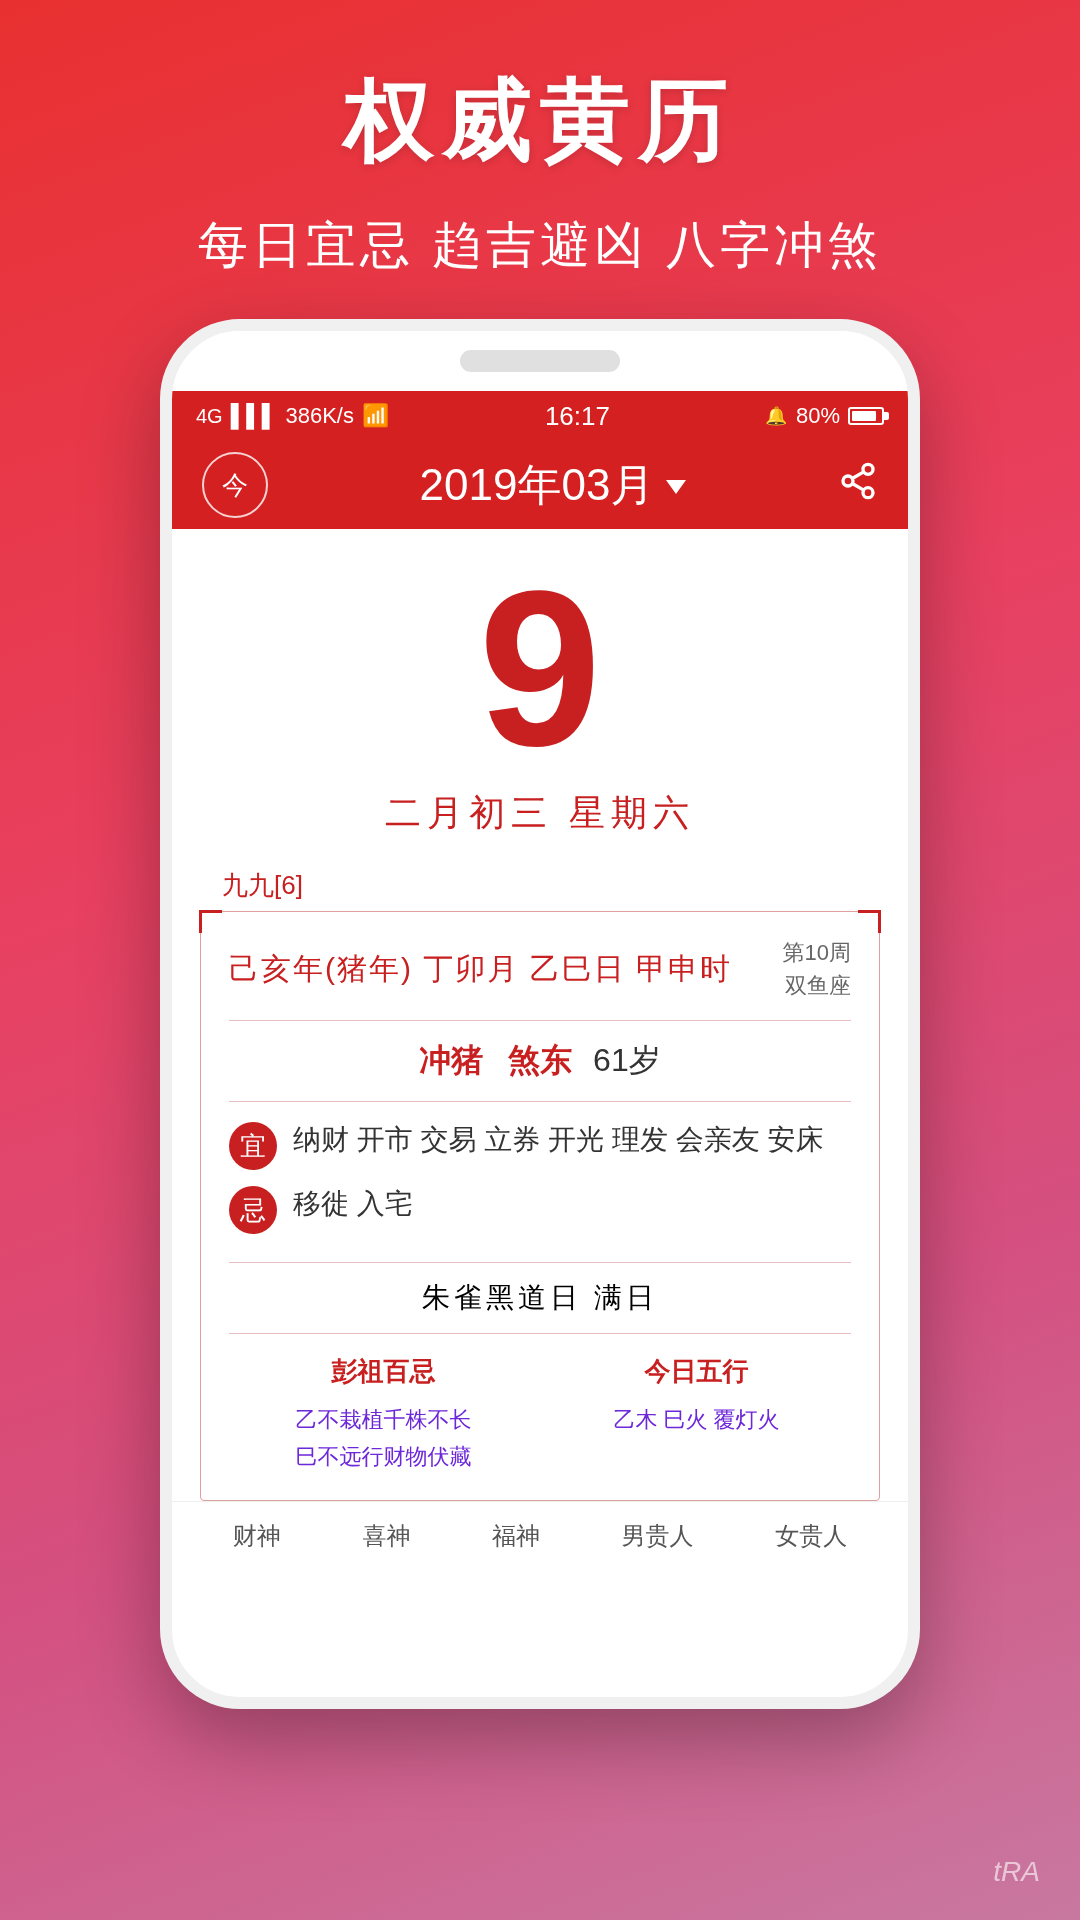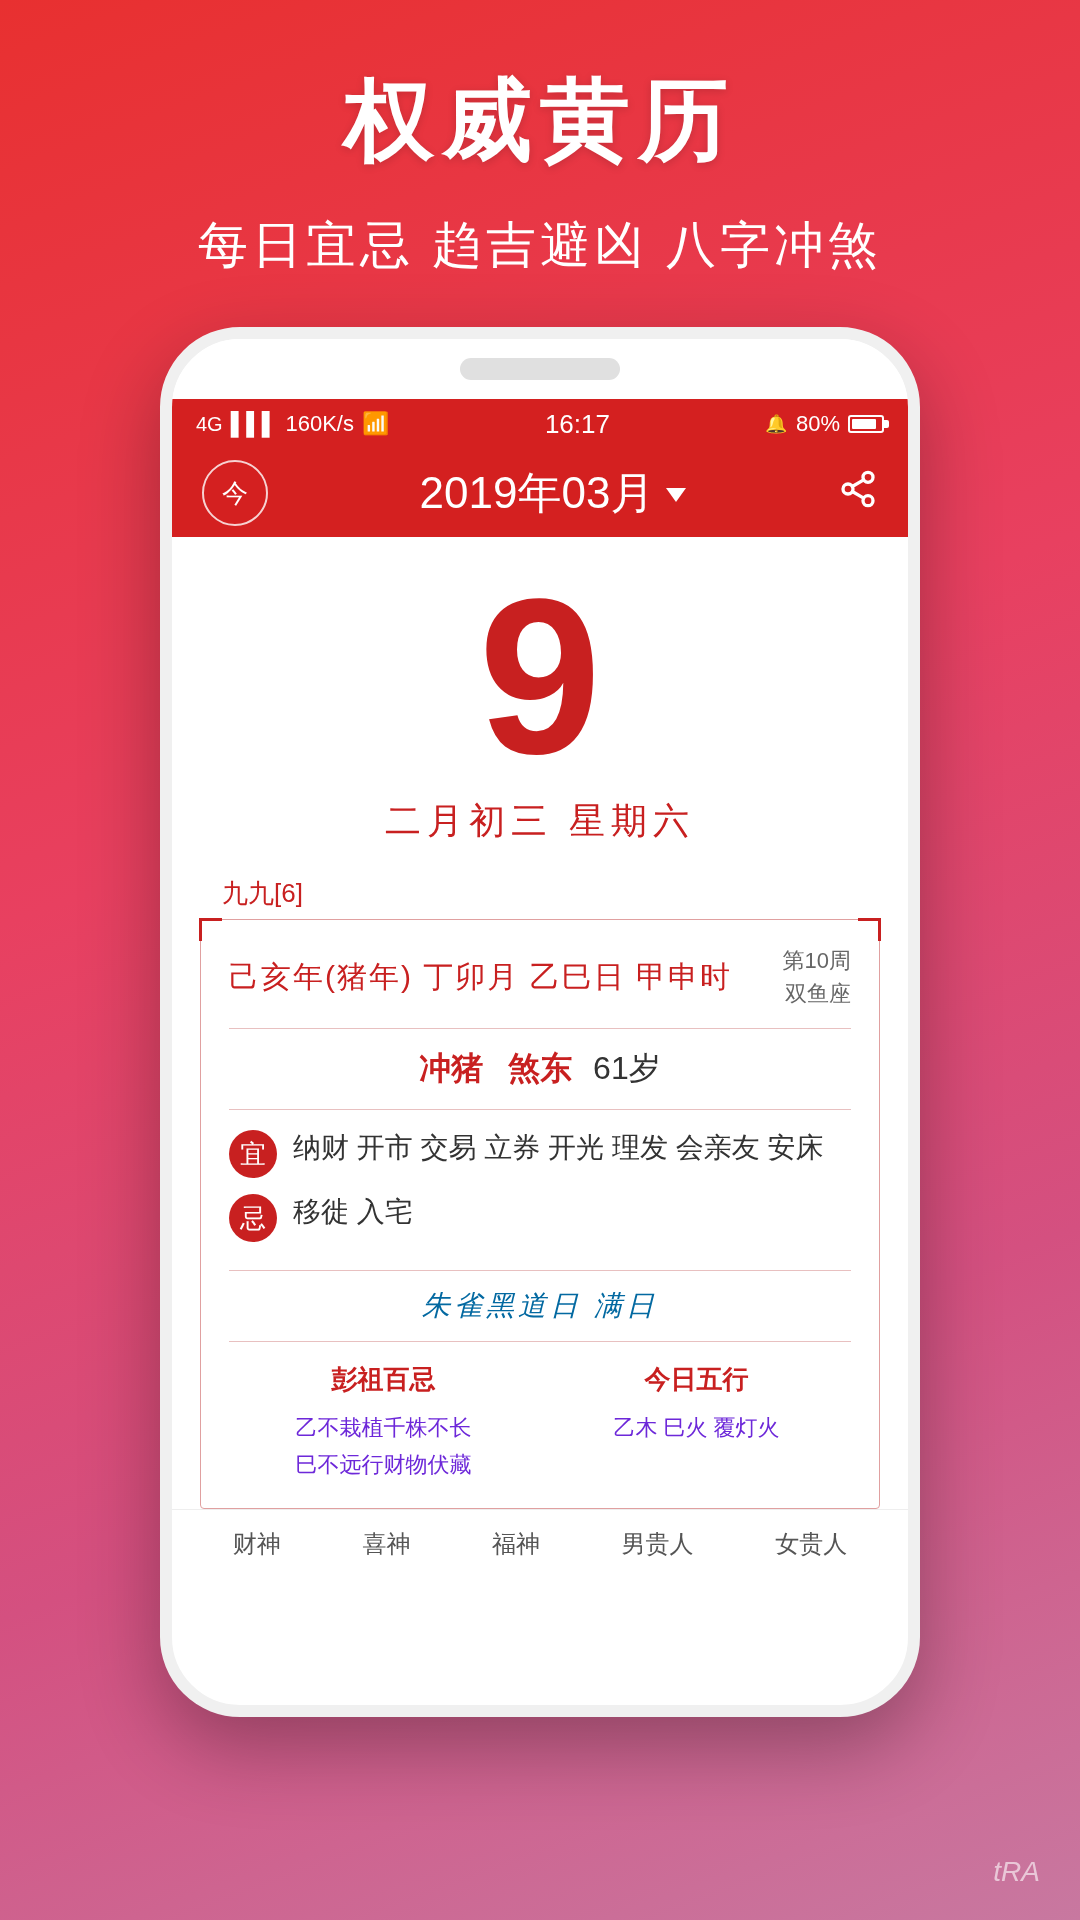--- a/index.html
+++ b/index.html
@@ -39,21 +39,20 @@
     
     .phone-mockup {
       width: 760px;
       height: 1390px;
       background: white;
       border-radius: 80px;
       box-shadow: 0 30px 80px rgba(0,0,0,0.3);
       overflow: hidden;
       position: relative;
       border: 12px solid #f0f0f0;
-      margin-top: 8px;
     }
 
     
     .phone-top {
       width: 100%;
       height: 60px;
       background: white;
       display: flex;
       align-items: center;
       justify-content: center;
@@ -288,24 +287,23 @@
     .yi-text, .ji-text {
       font-size: 28px;
       color: #333;
       line-height: 1.6;
     }
 
     .card-zhuri {
       text-align: center;
       padding: 16px 0;
       font-size: 28px;
-      color: #0369a1;
+      color: #000000;
       border-bottom: 1px solid #e8c0c0;
       letter-spacing: 4px;
-      font-style: italic;
     }
 
     .card-bottom {
       display: flex;
       justify-content: flex-end;
       padding-top: 20px;
       gap: 4px;
     }
     .card-col {
       flex: 1;
@@ -360,21 +358,21 @@
 <div class="phone-mockup">
 
   <div class="phone-top">
     <div class="phone-speaker"></div>
   </div>
 
   <div class="status-bar">
     <div class="status-left">
       <span style="font-size:20px;">4G</span>
       <span>▌▌▌</span>
-      <span>160K/s</span>
+      <span>386K/s</span>
       <span>📶</span>
     </div>
     <div class="status-center">16:17</div>
     <div class="status-right">
       <span style="font-size:18px;">🔔</span>
       <span>80%</span>
       <span class="battery-icon">
         <span class="battery-fill"></span>
       </span>
     </div>

